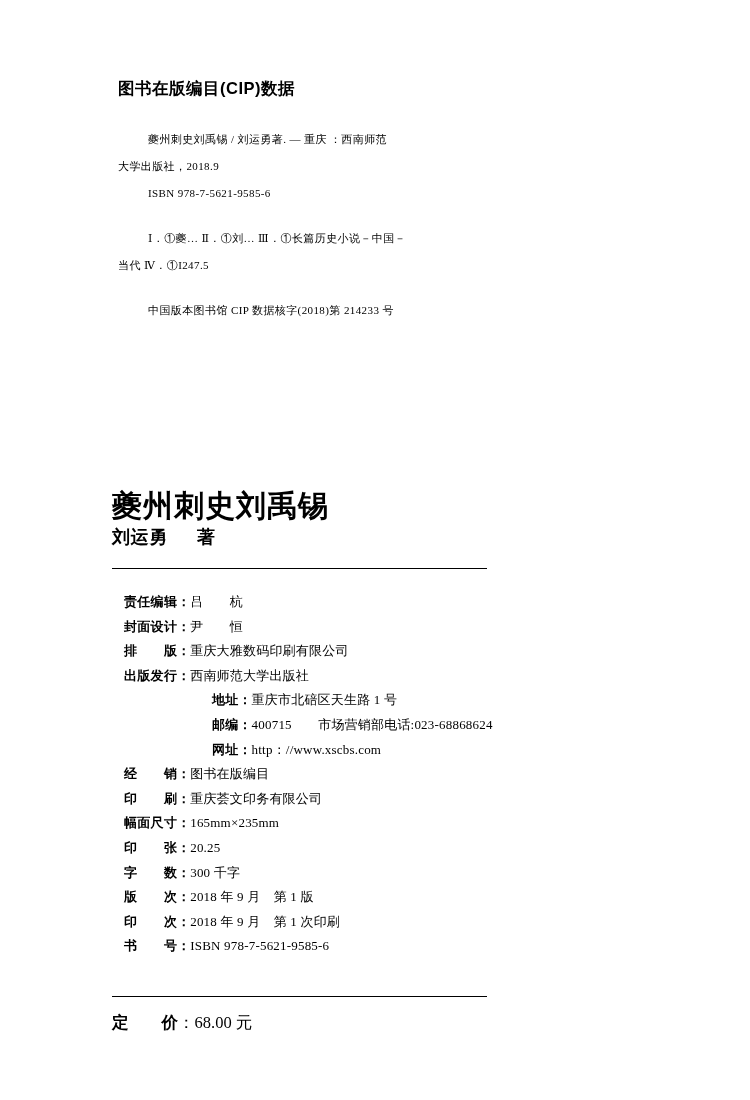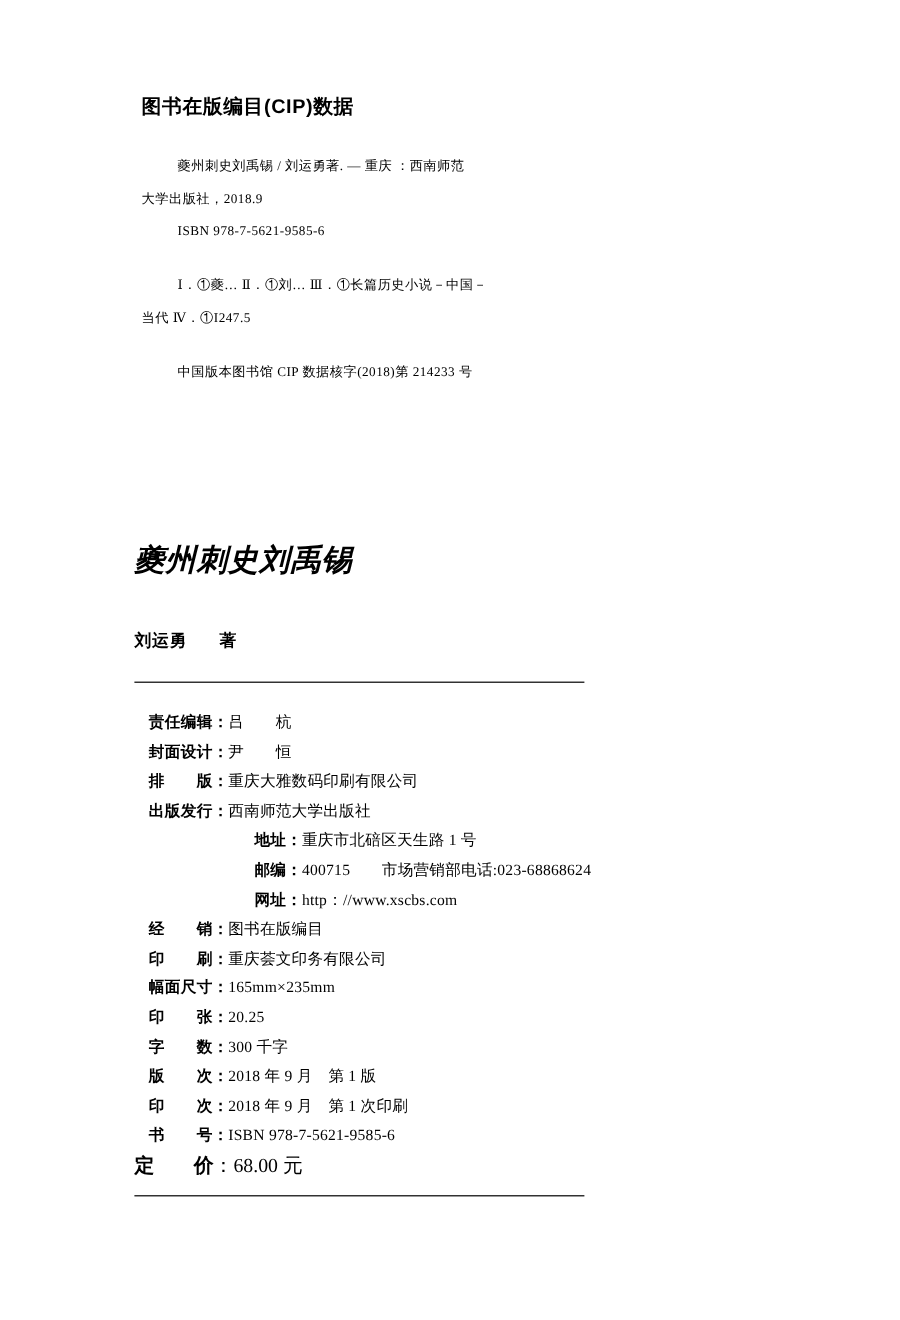--- a/index.html
+++ b/index.html
@@ -45,34 +45,33 @@
     text-indent: 30px;
   }
   .cip-gap {
     height: 18px;
   }
 
   
   .book-title {
     position: absolute;
     left: 112px;
-    top: 450px;
-    font-family: "Liberation Sans", "DejaVu Sans", sans-serif;
-    font-weight: bold;
-    font-size: 25px;
+    top: 486px;
+    font-family: "Liberation Sans", "DejaVu Sans", sans-serif;
+    font-weight: bold;
+    font-size: 30px;
     letter-spacing: 1px;
-    font-style: italic;
   }
   .book-author {
     position: absolute;
     left: 112px;
     top: 525px;
     font-family: "Liberation Sans", "DejaVu Sans", sans-serif;
     font-weight: bold;
-    font-size: 14px;
+    font-size: 18px;
     letter-spacing: 0.6px;
   }
 
   .rule {
     position: absolute;
     left: 112px;
     width: 375px;
     border-top: 1px solid #000000;
   }
   .rule-top { top: 568px; }
@@ -108,21 +107,21 @@
   }
   .row.sub {
     padding-left: 88px;
     align-items: flex-end;
   }
 
   
   .price-row {
     position: absolute;
     left: 112px;
-    top: 961px;
+    top: 1012px;
     font-size: 16.5px;
     display: flex;
     align-items: baseline;
     white-space: nowrap;
   }
   .price-row .label {
     font-family: "Liberation Sans", "DejaVu Sans", sans-serif;
     font-weight: bold;
   }
 </style>

